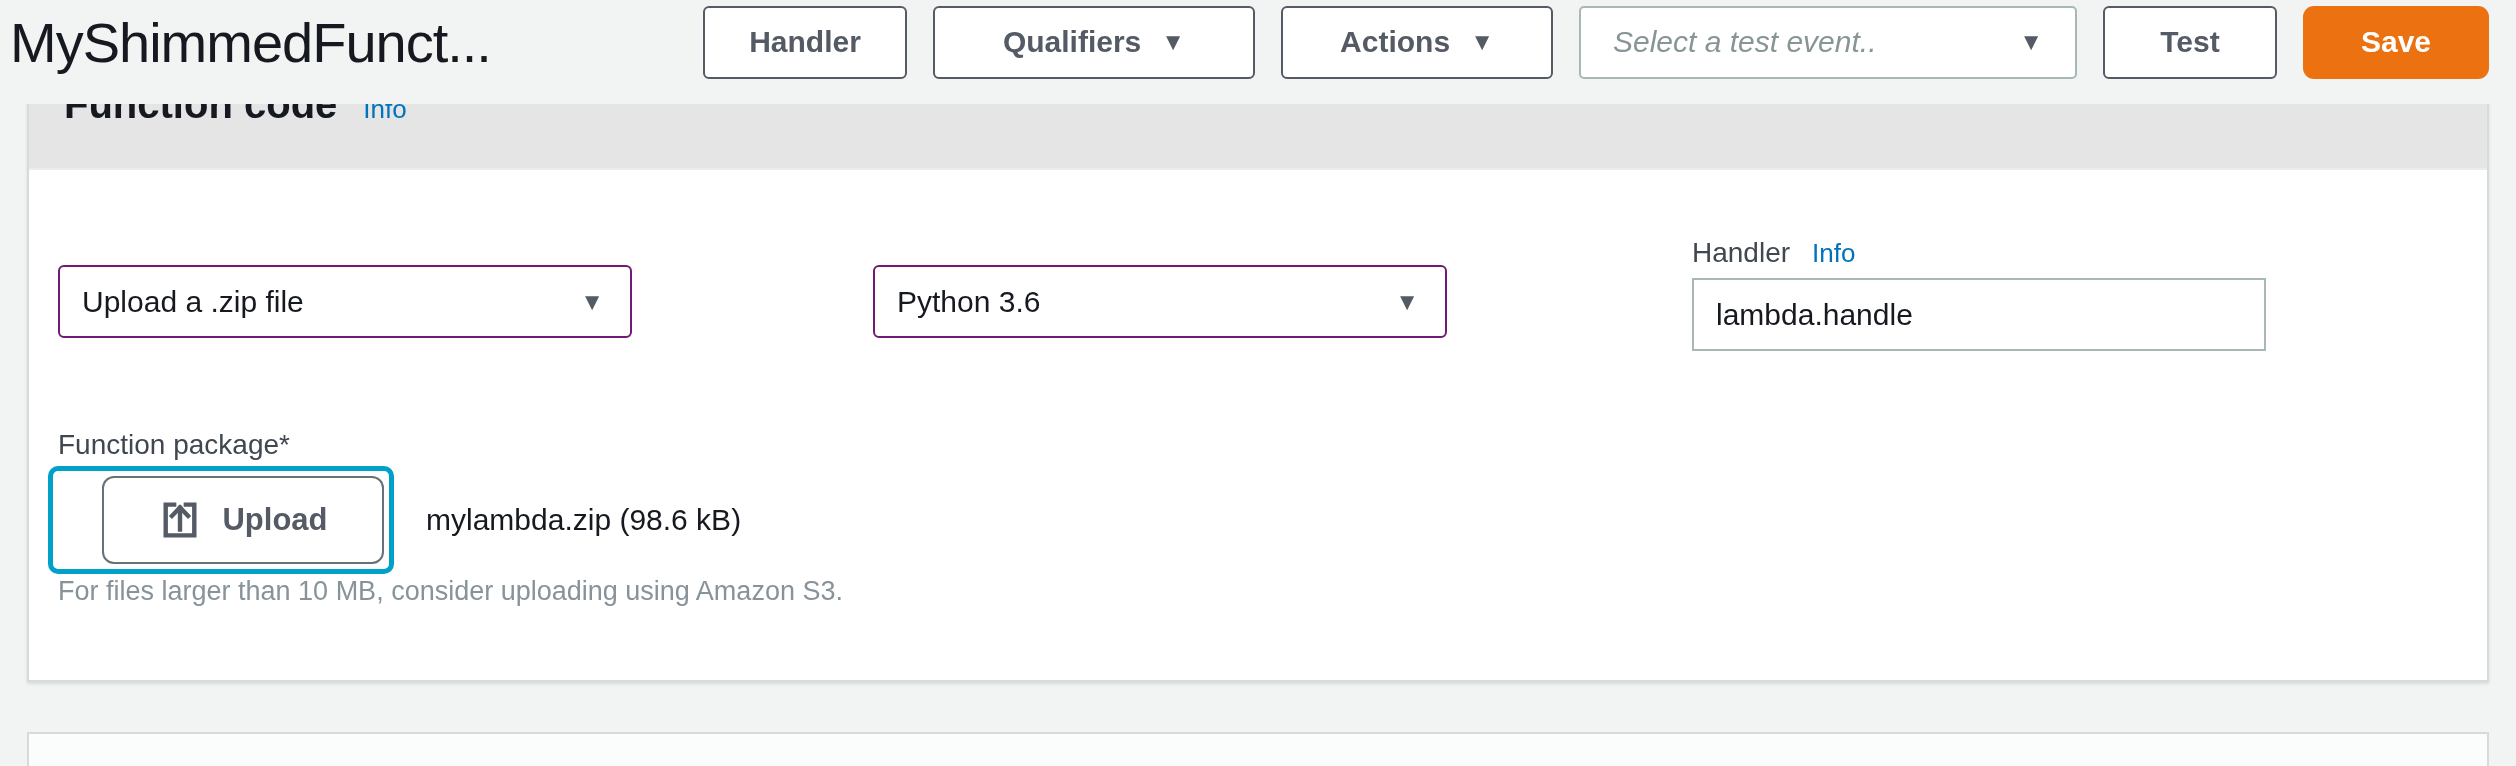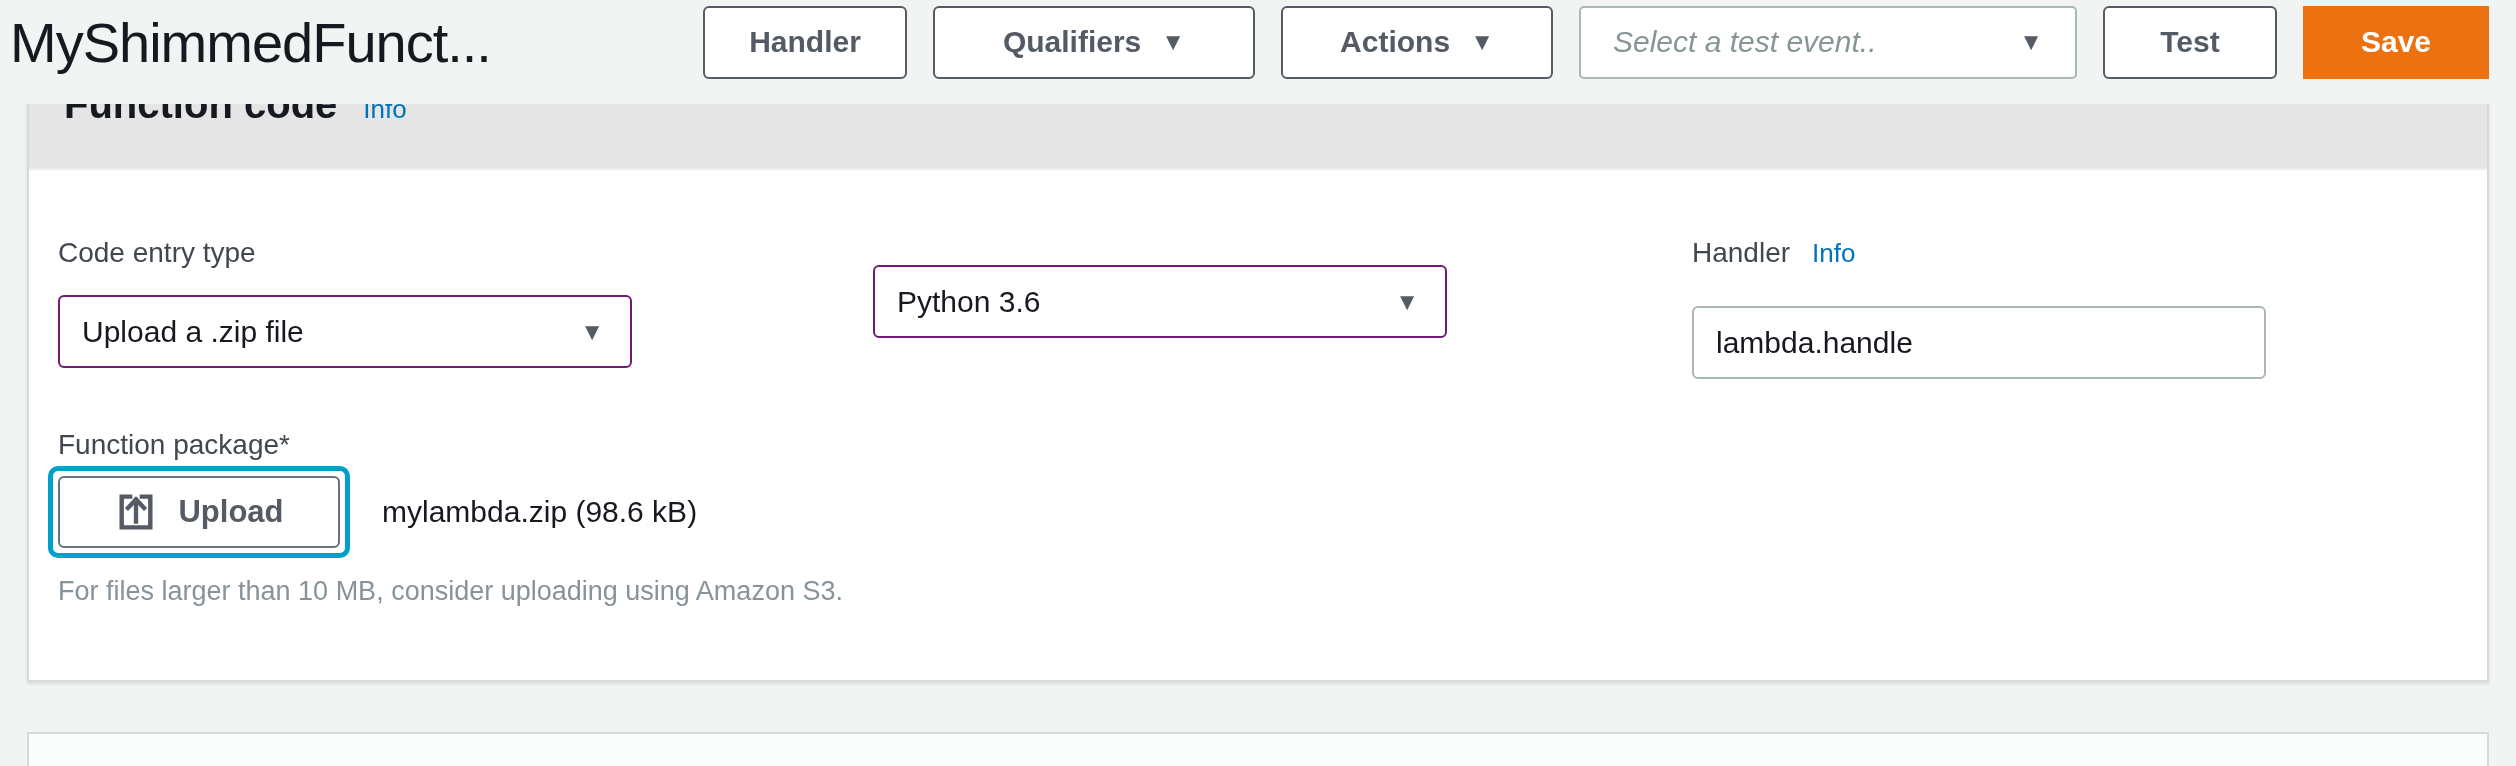--- a/index.html
+++ b/index.html
@@ -31,21 +31,21 @@
     border-radius:6px; color:#545b64; font-weight:700; font-size:30px;
     display:flex; align-items:center; justify-content:center; gap:20px;
     font-family:inherit; cursor:pointer;
   }
   .btn-throttle { width:204px; }
   .btn-qualifiers { width:322px; }
   .btn-actions { width:272px; }
   .btn-test { width:174px; }
   .btn-save {
     width:186px; height:73px; background:#ec7211; border:none;
-    border-radius:0; color:#ffffff; font-weight:700; font-size:30px;
+    border-radius:11px; color:#ffffff; font-weight:700; font-size:30px;
     display:flex; align-items:center; justify-content:center;
     font-family:inherit; cursor:pointer;
   }
   .caret { font-size:24px; color:#545b64; line-height:1; }
   .select-box {
     width:498px; height:73px; background:#ffffff;
     border:2px solid #aab7b8; border-radius:5px;
     display:flex; align-items:center;
     padding:4px 32px; cursor:pointer;
   }
@@ -89,41 +89,41 @@
   }
   .field-label .info-link { font-size:26px; margin-left:22px; }
   .dropdown {
     margin-top:27px; height:73px; width:100%;
     border:2px solid #701a75; border-radius:6px; background:#ffffff;
     display:flex; align-items:center; padding:0 26px 0 22px;
     font-size:30px; color:#16191f; cursor:pointer;
   }
   .dropdown .caret { margin-left:auto; }
   .text-input {
-    margin-top:38px; height:73px; width:100%;
-    border:2px solid #aab7b8; border-radius:6px; background:#ffffff;
+    margin-top:10px; height:73px; width:100%;
+    border:2px solid #aab7b8; border-radius:0; background:#ffffff;
     padding:0 22px; font-size:30px; color:#16191f;
     font-family:inherit; outline:none;
   }
 
   .package-label { position:absolute; left:29px; top:260px; }
   .upload-row {
     position:absolute; left:19px; top:296px;
     display:flex; align-items:center;
   }
   .focus-ring {
     border:5px solid #00a1c9; border-radius:10px; padding:5px;
     display:inline-flex; background:#ffffff;
   }
   .upload-btn {
-    width:282px; height:72px; background:#ffffff;
-    border:2px solid #687078; border-radius:6px;
+    width:282px; height:88px; background:#ffffff;
+    border:2px solid #687078; border-radius:12px;
     display:flex; align-items:center; justify-content:center; gap:20px;
     font-size:31px; font-weight:700; color:#545b64;
-    font-family:inherit; cursor:pointer;
+    font-family:inherit; cursor:pointer;margin-left:44px;
   }
   .upload-icon { width:44px; height:44px; display:block; }
   .file-info { font-size:30px; color:#16191f; margin-left:32px; white-space:nowrap; }
   .helper-text {
     position:absolute; left:29px; top:406px;
     font-size:27px; color:#87939a; white-space:nowrap;
   }
 
   
   .panel-next { top:732px; height:80px; background:#fbfcfc; }
@@ -167,21 +167,20 @@
 <div class="panel panel-code">
   <div class="panel-head">
     <div class="section-title-row">
       <h2 class="section-title">Function code</h2><a class="info-link">Info</a>
     </div>
   </div>
 
   <div class="panel-body">
 
     <div class="field-group fg-1">
-      <div class="field-label">Code entry type</div>
       <div class="dropdown">
         <span>Upload a .zip file</span>
         <span class="caret">▼</span>
       </div>
     </div>
 
     <div class="field-group fg-2">
       <div class="dropdown">
         <span>Python 3.6</span>
         <span class="caret">▼</span>

